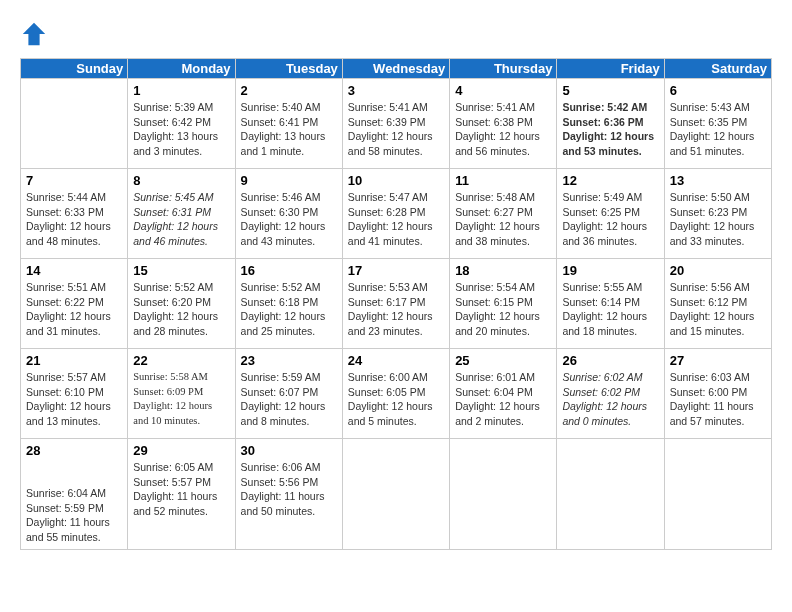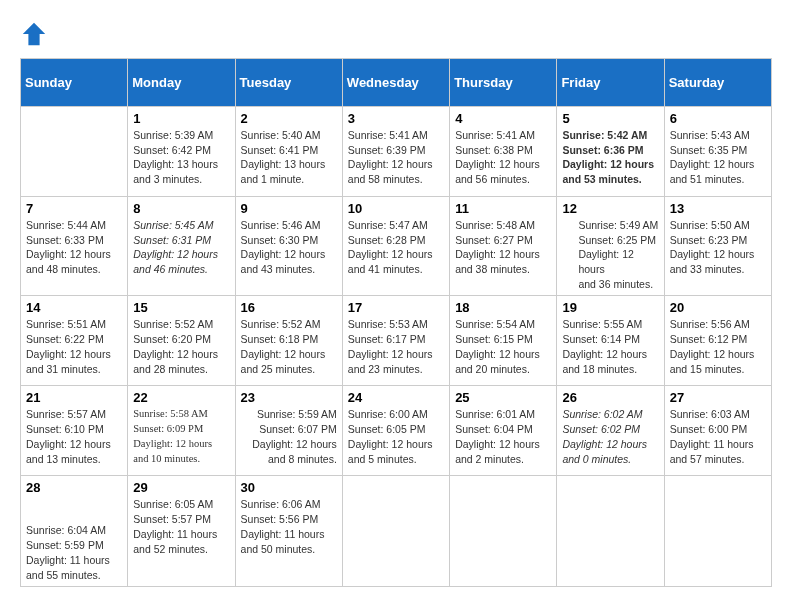--- a/index.html
+++ b/index.html
@@ -49,22 +49,22 @@
     table {
       width: 100%;
       border-collapse: collapse;
       font-size: 11px;
     }
     thead tr {
       background-color: #1a6fc4;
       color: #fff;
     }
     thead th {
-      padding: 16px 4px;
-      text-align: left;
+      padding: 2px 4px;
+      text-align: right;
       font-size: 13px;
       font-weight: bold;
       border: 1px solid #ccc;
     }
     tbody td {
       border: 1px solid #ccc;
       padding: 4px 5px;
       vertical-align: top;
       width: calc(100% / 7);
     }
@@ -194,21 +194,21 @@
         </td>
         <td>
           <div class="day-number">11</div>
           <div class="day-info" style="white-space: pre-line;">Sunrise: 5:48 AM
 Sunset: 6:27 PM
 Daylight: 12 hours
 and 38 minutes.</div>
         </td>
         <td>
           <div class="day-number">12</div>
-          <div class="day-info" style="white-space: pre-line; margin-left: 16px;">Sunrise: 5:49 AM
+          <div class="day-info" style="white-space: pre-line;">Sunrise: 5:49 AM
 Sunset: 6:25 PM
 Daylight: 12 hours
 and 36 minutes.</div>
         </td>
         <td>
           <div class="day-number">13</div>
           <div class="day-info" style="white-space: pre-line;">Sunrise: 5:50 AM
 Sunset: 6:23 PM
 Daylight: 12 hours
 and 33 minutes.</div>
@@ -275,21 +275,21 @@
         </td>
         <td>
           <div class="day-number">22</div>
           <div class="day-info" style="white-space: pre-line; font-family: Liberation Serif, serif;">Sunrise: 5:58 AM
 Sunset: 6:09 PM
 Daylight: 12 hours
 and 10 minutes.</div>
         </td>
         <td>
           <div class="day-number">23</div>
-          <div class="day-info" style="white-space: pre-line; text-align: right;">Sunrise: 5:59 AM
+          <div class="day-info" style="white-space: pre-line;">Sunrise: 5:59 AM
 Sunset: 6:07 PM
 Daylight: 12 hours
 and 8 minutes.</div>
         </td>
         <td>
           <div class="day-number">24</div>
           <div class="day-info" style="white-space: pre-line;">Sunrise: 6:00 AM
 Sunset: 6:05 PM
 Daylight: 12 hours
 and 5 minutes.</div>

